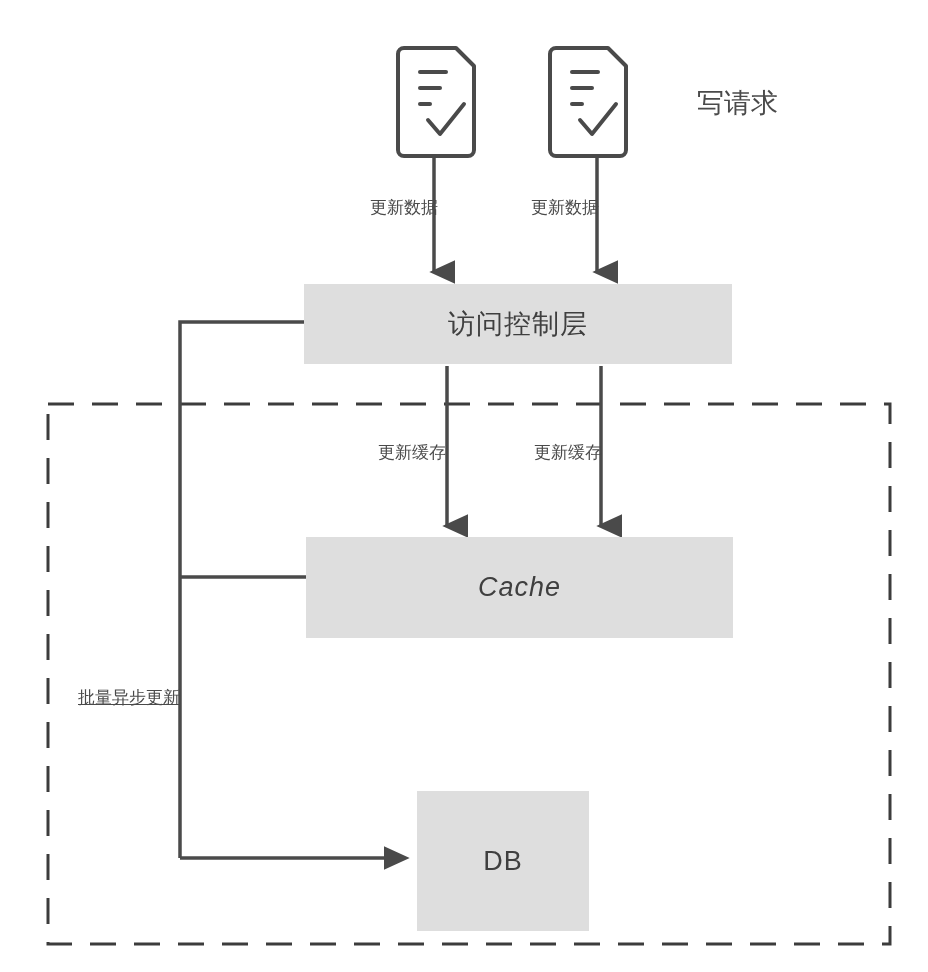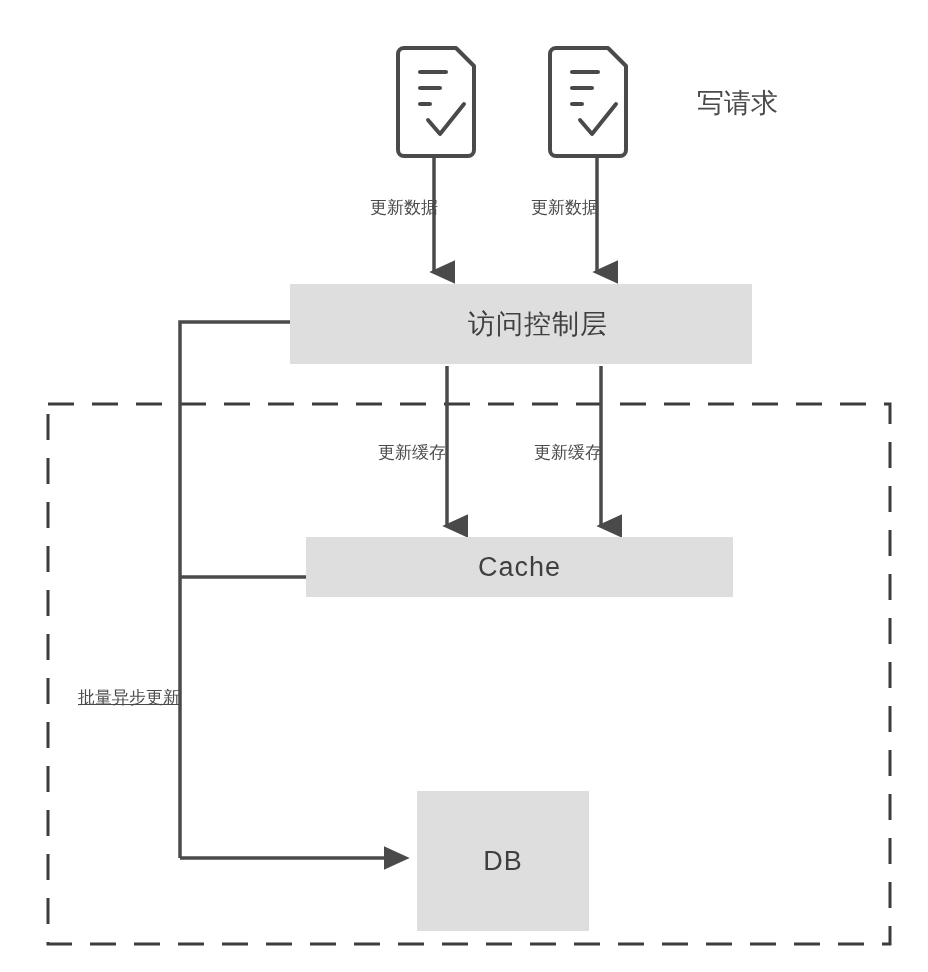--- a/index.html
+++ b/index.html
@@ -30,31 +30,31 @@
     position: absolute;
     background: #dedede;
     display: flex;
     align-items: center;
     justify-content: center;
     color: #3f3f3f;
     font-size: 27px;
     letter-spacing: 1px;
   }
   .box-access {
-    left: 290px;
+    left: 304px;
     top: 284px;
     width: 428px;
     height: 80px;
-    padding-left: 34px;
   }
   .box-cache {
     left: 306px;
     top: 537px;
     width: 427px;
-    height: 60px;
+    height: 101px;
+    font-style: italic;
   }
   .box-db {
     left: 417px;
     top: 791px;
     width: 172px;
     height: 140px;
   }
   .label {
     position: absolute;
     font-size: 17px;

